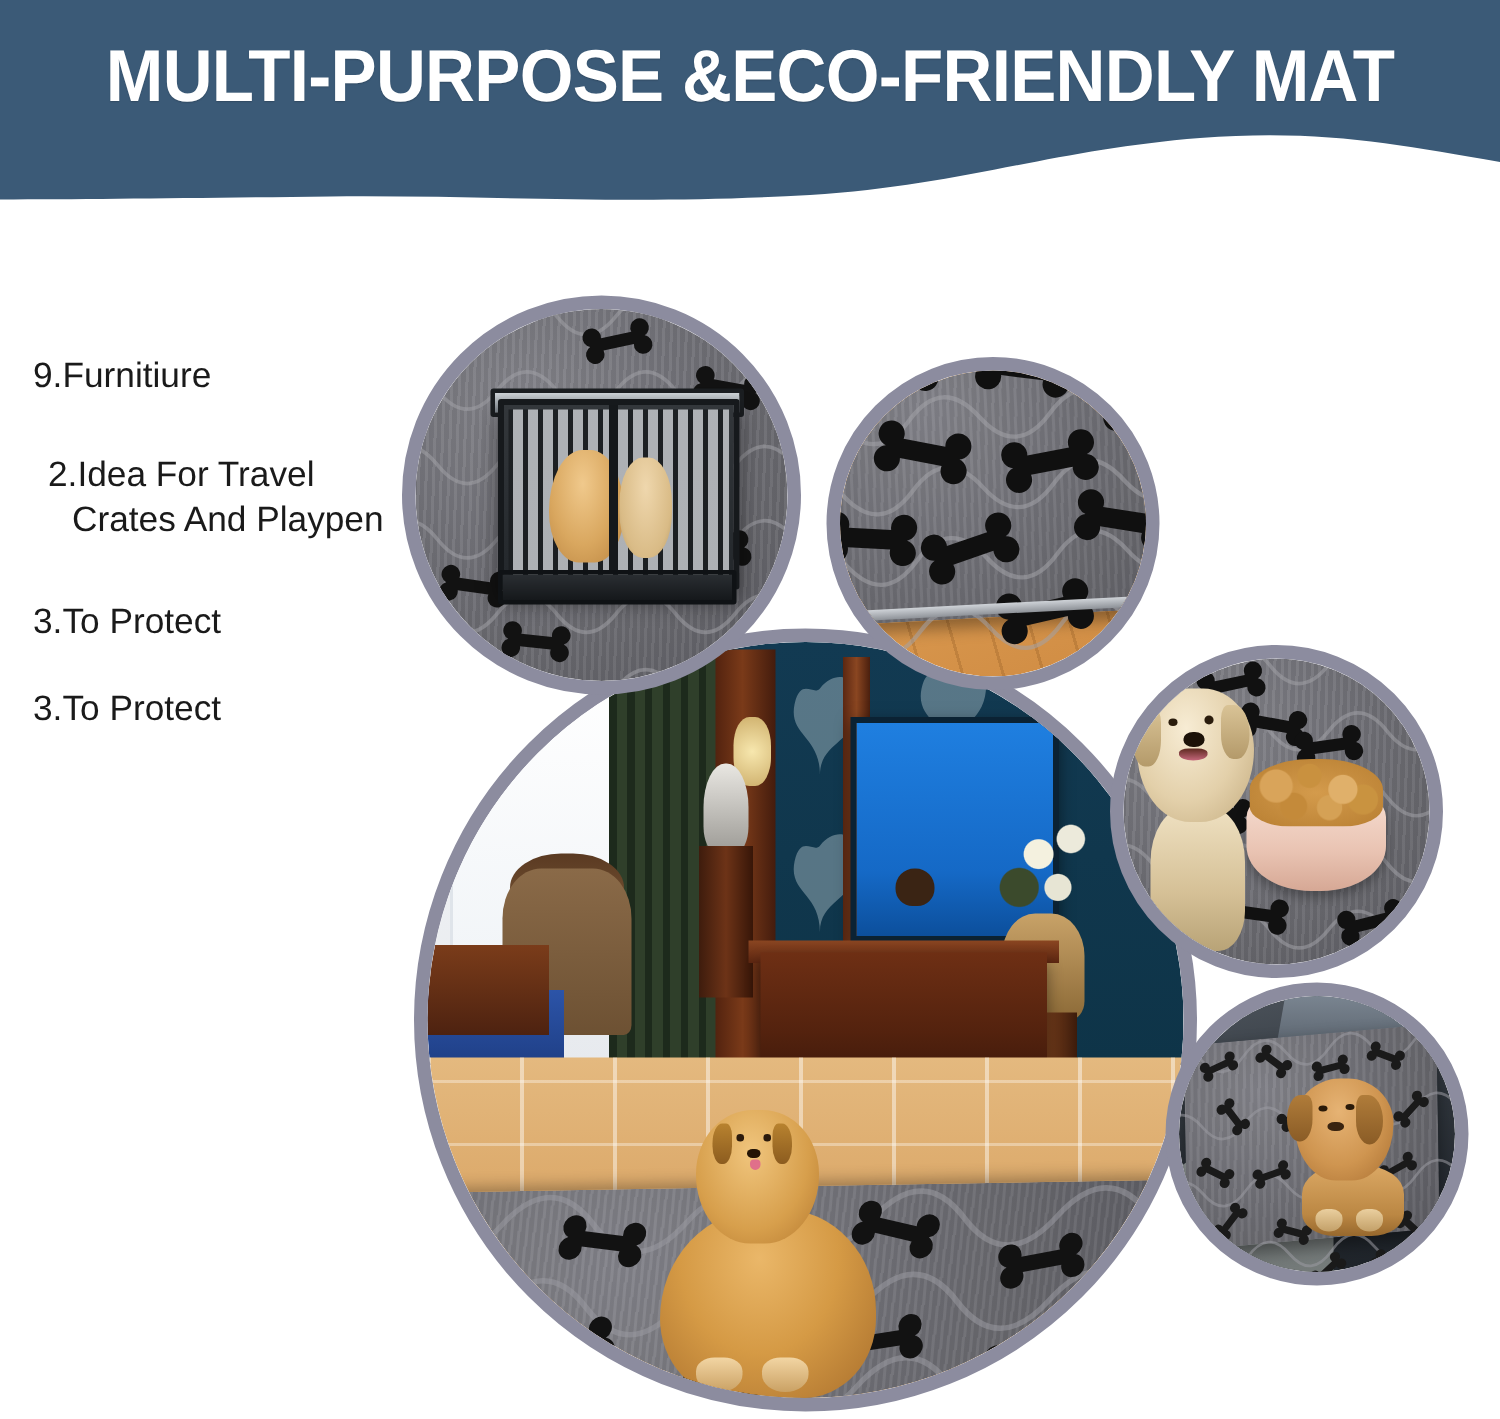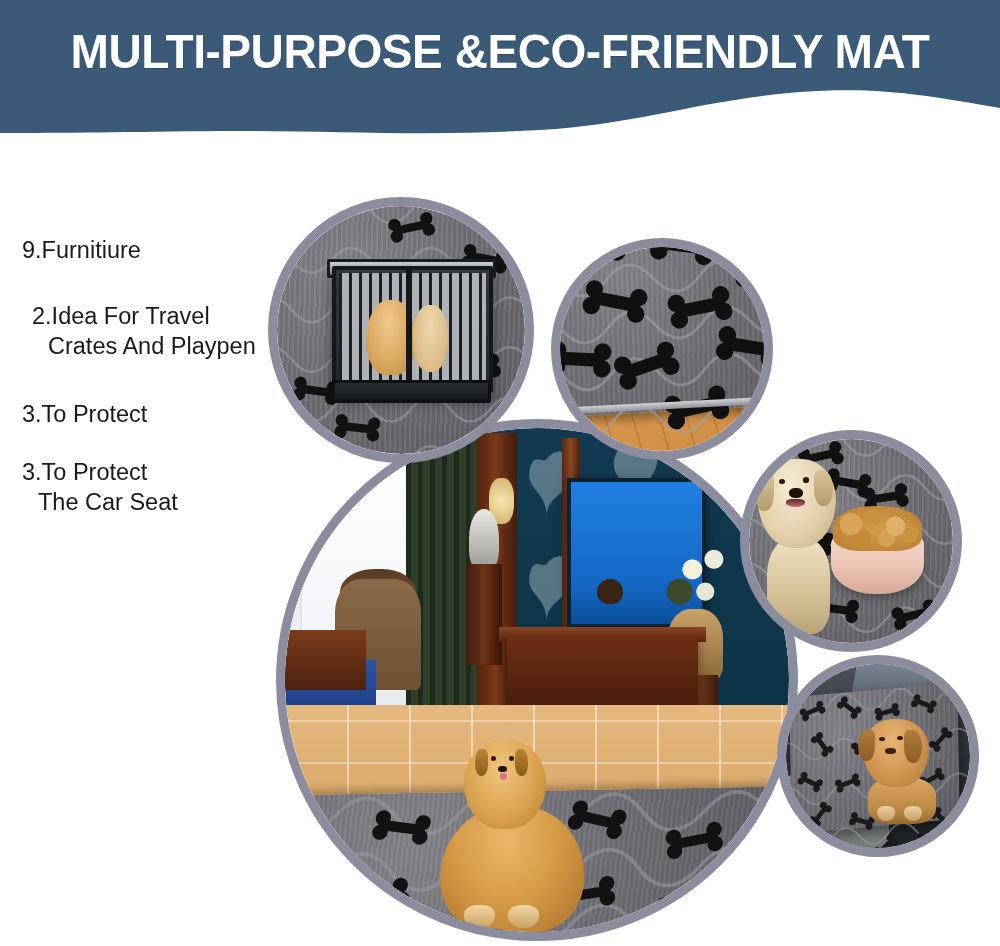--- a/index.html
+++ b/index.html
@@ -248,21 +248,20 @@
       <div class="feature-line l2">Crates And Playpen</div>
     </div>
 
     <div class="feature-item" style="margin-bottom:28px;">
       <div class="feature-line l1">3.To Protect</div>
     </div>
 
 
     <div class="feature-item">
       <div class="feature-line l1">3.To Protect</div>
-      <div class="feature-line l2">The Car Seat</div>
     </div>
   </div>
 
   <div class="circ" id="c3">
     <div class="circ-inner">
       <div class="scene">
         <div class="lr-wallL"></div>
         <div class="lr-window"></div>
         <div class="lr-wallR"></div>
         <svg class="lr-damask" viewBox="0 0 100 100" preserveAspectRatio="none">

